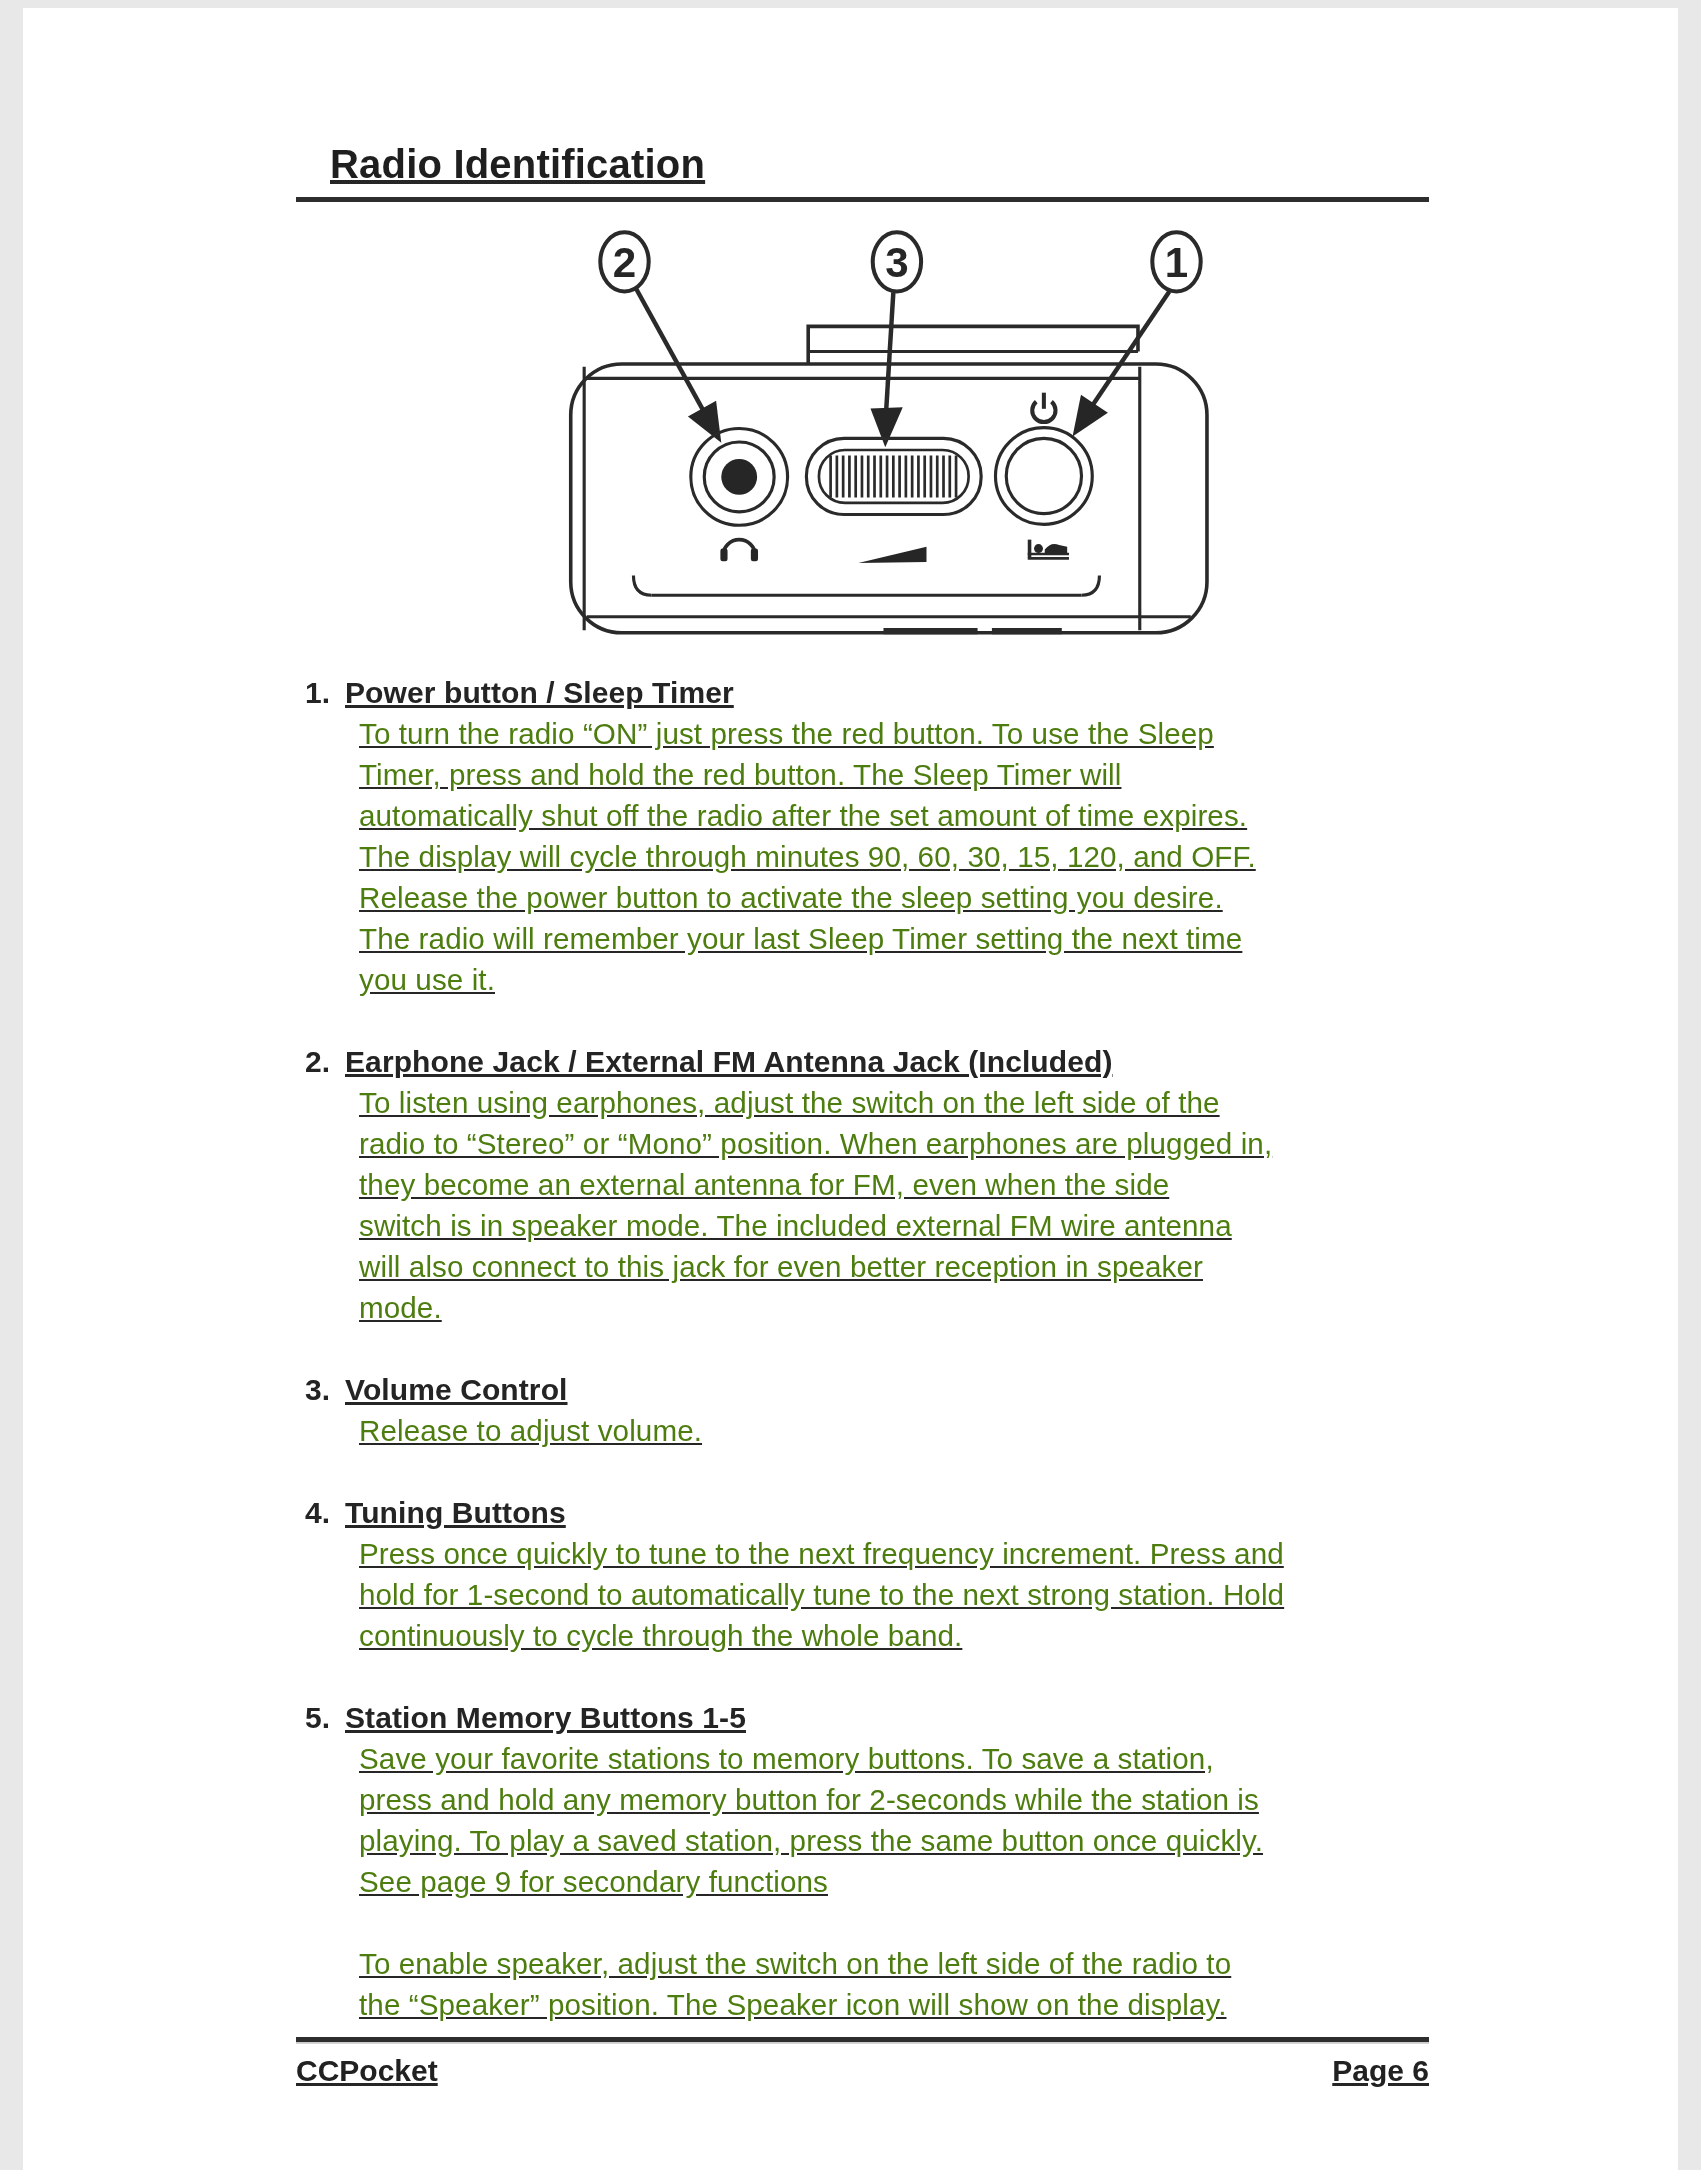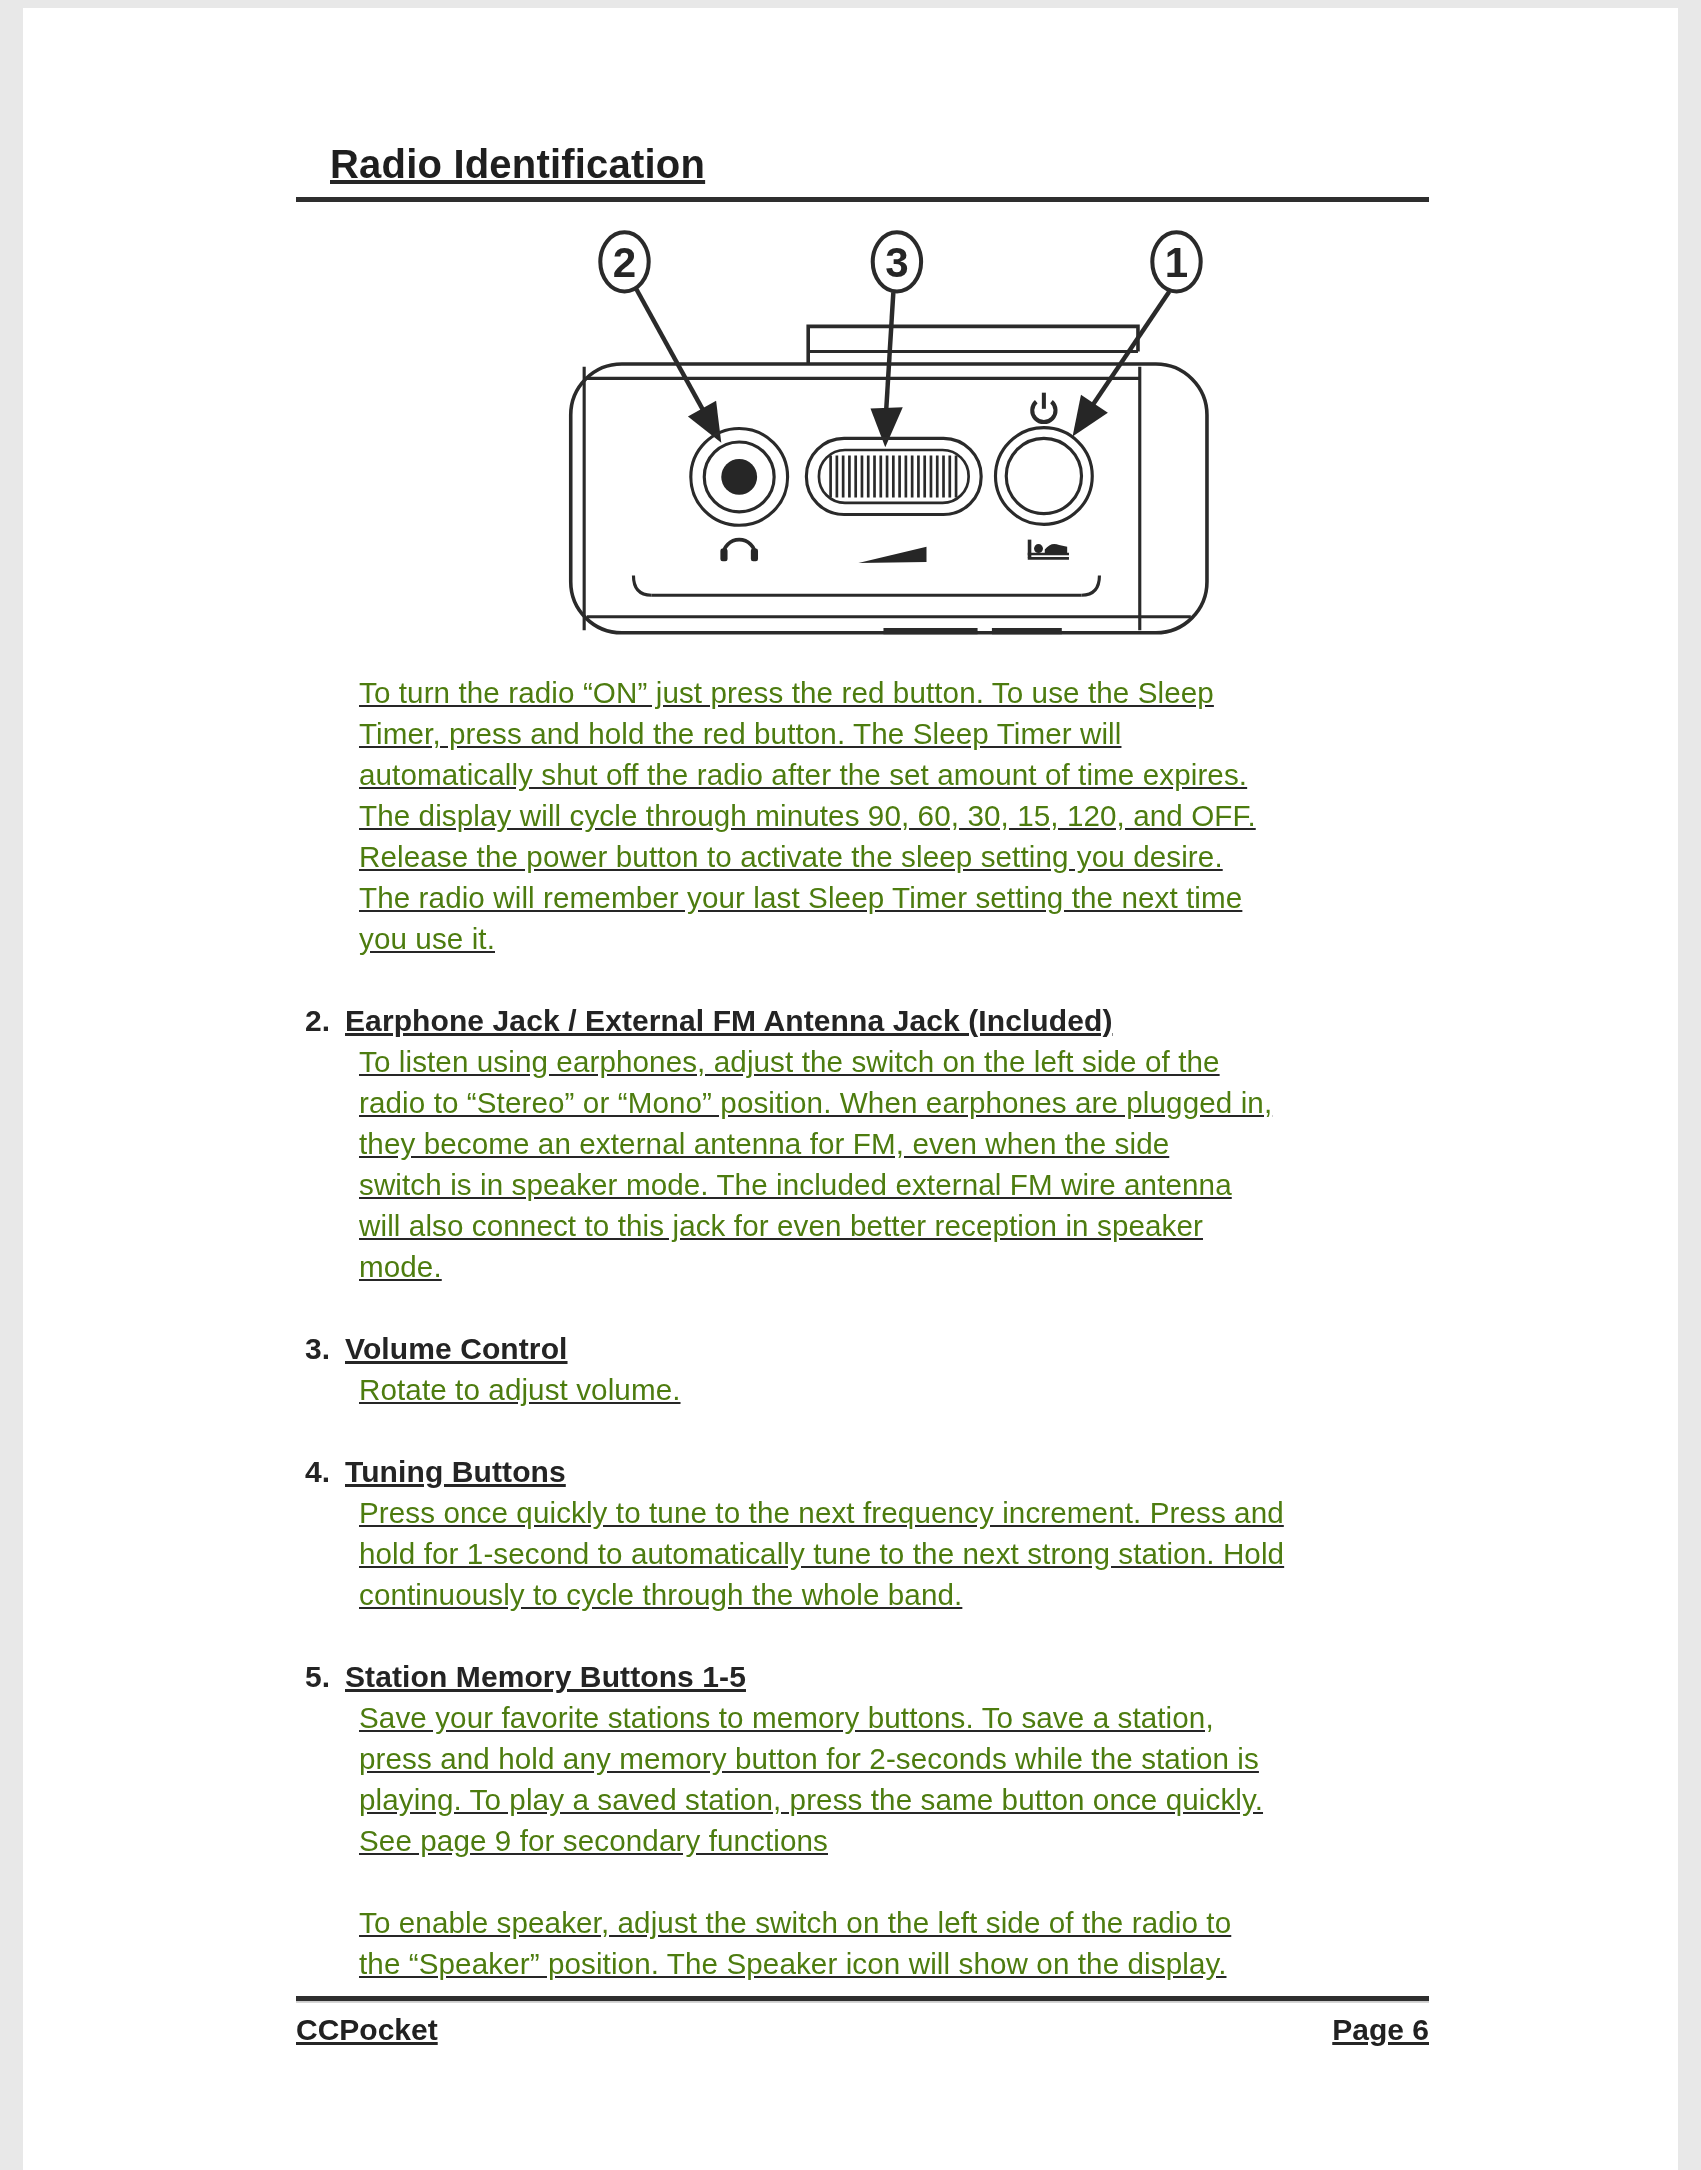--- a/index.html
+++ b/index.html
@@ -159,20 +159,21 @@
           <path class="ln" d="M532,366 H578 M532,371 H578" stroke-width="3"></path>
           <circle class="fillk" cx="544" cy="360" r="5"></circle>
           <path class="fillk" d="M551,366 V361 Q558,352 567,356 L576,358 V366 Z"></path>
         </g>
       </svg>
     </figure>
 
     <main class="sections">
 
       <div class="section">
+        <div class="sec-heading"><span class="sec-num">1.</span><span>Power button / Sleep Timer</span></div>
         <div class="sec-body">To turn the radio “ON” just press the red button. To use the Sleep
 Timer, press and hold the red button. The Sleep Timer will
 automatically shut off the radio after the set amount of time expires.
 The display will cycle through minutes 90, 60, 30, 15, 120, and OFF.
 Release the power button to activate the sleep setting you desire.
 The radio will remember your last Sleep Timer setting the next time
 you use it.</div>
       </div>
 
       <div class="section">
@@ -180,21 +181,21 @@
         <div class="sec-body">To listen using earphones, adjust the switch on the left side of the
 radio to “Stereo” or “Mono” position. When earphones are plugged in,
 they become an external antenna for FM, even when the side
 switch is in speaker mode. The included external FM wire antenna
 will also connect to this jack for even better reception in speaker
 mode.</div>
       </div>
 
       <div class="section">
         <div class="sec-heading"><span class="sec-num">3.</span><span>Volume Control</span></div>
-        <div class="sec-body">Rotate to adjust volume.</div>
+        <div class="sec-body">Release to adjust volume.</div>
       </div>
 
       <div class="section">
         <div class="sec-heading"><span class="sec-num">4.</span><span>Tuning Buttons</span></div>
         <div class="sec-body">Press once quickly to tune to the next frequency increment. Press and
 hold for 1-second to automatically tune to the next strong station. Hold
 continuously to cycle through the whole band.</div>
       </div>
 
       <div class="section">

